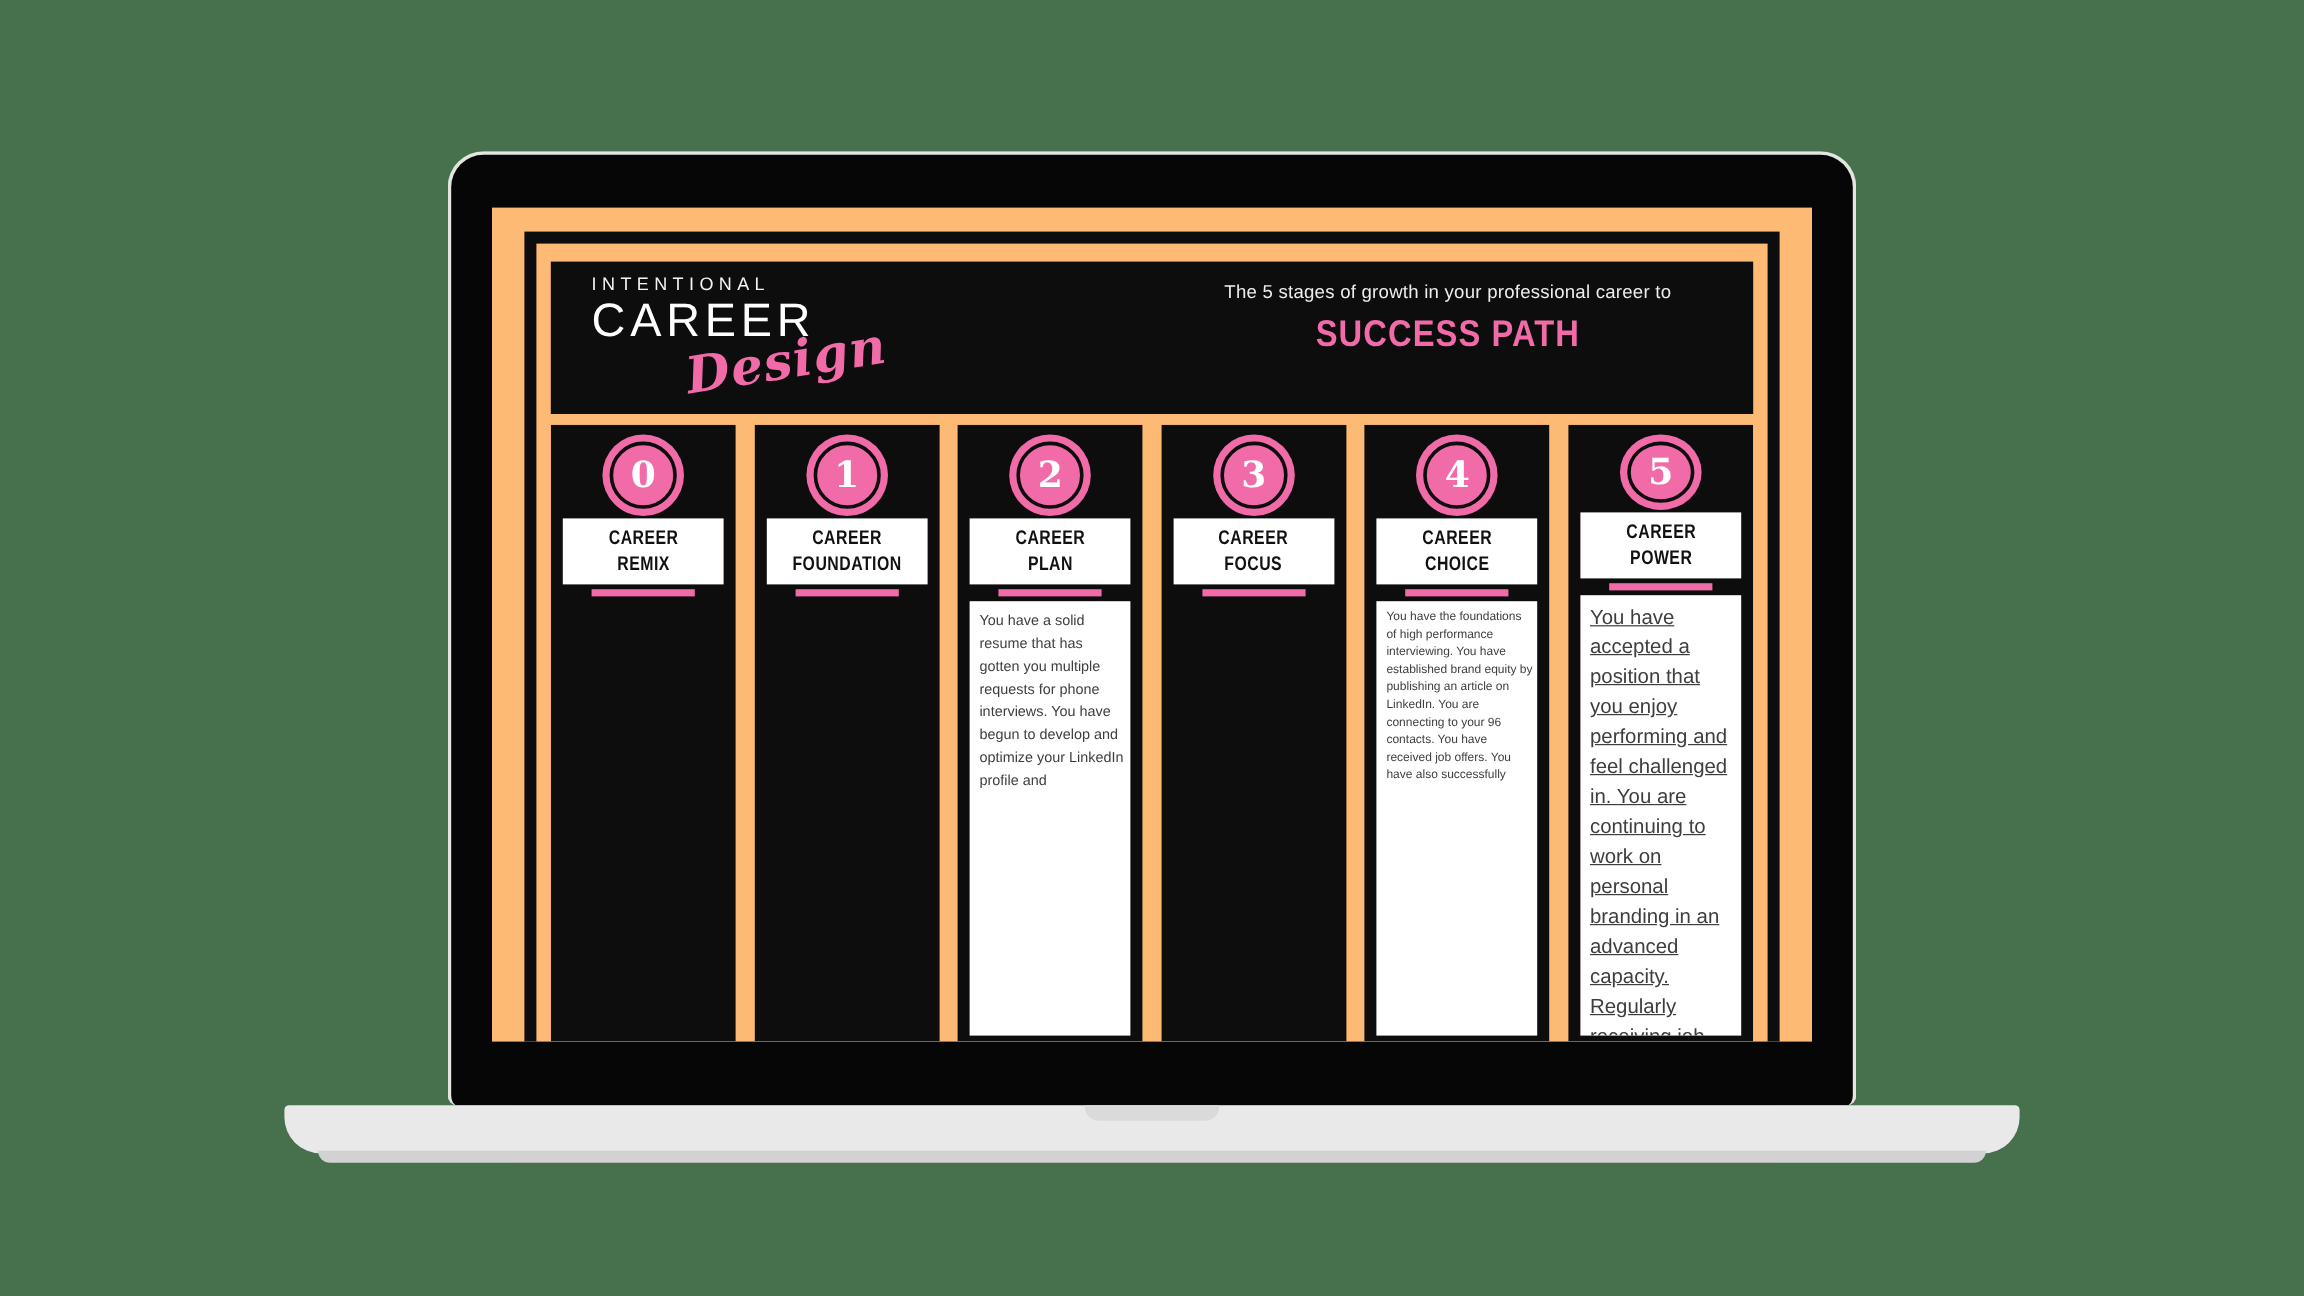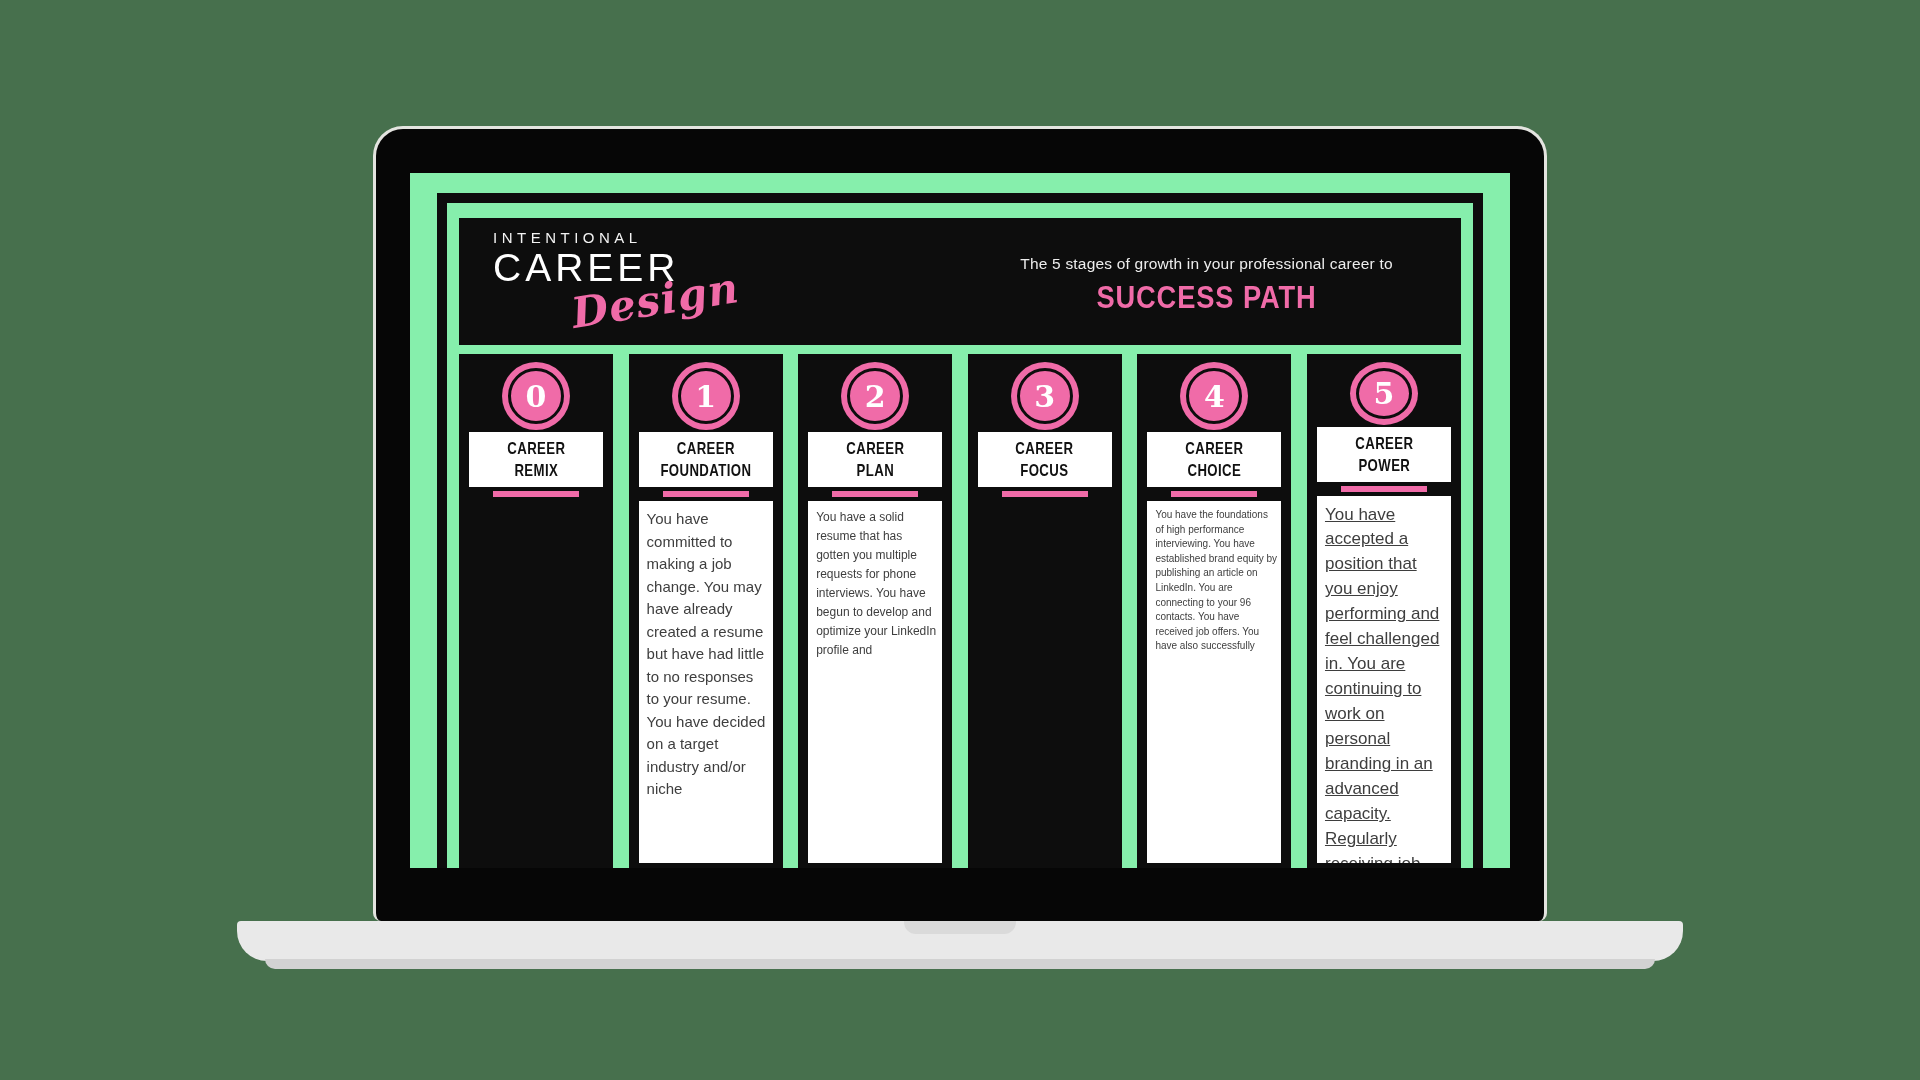--- a/index.html
+++ b/index.html
@@ -31,21 +31,21 @@
     width:112px; height:13px; background:#dadada; border-radius:0 0 12px 12px;
   }
   .laptop-base::after{
     content:""; position:absolute; left:28px; right:28px; bottom:-8px; height:10px;
     background:#d2d2d2; border-radius:0 0 16px 16px;
   }
 
   
   .page{
     position:absolute; left:34px; top:44px; width:1100px; height:695px;
-    background:#86efac; overflow:hidden;
+    background:#fdba74; overflow:hidden;
   }
   .outer-frame{
     position:absolute; left:27px; top:20px; width:1046px; height:780px;
     border:10px solid var(--ink);
   }
   .content{
     position:absolute; left:49px; top:45px; width:1002px; height:650px;
   }
 
   
@@ -56,21 +56,21 @@
   .logo{ position:absolute; left:34px; top:12px; line-height:1; }
   .logo-top{ font-size:15px; letter-spacing:4.5px; color:#f3f3f3; font-weight:400; }
   .logo-main{ font-size:39px; letter-spacing:4px; color:#ffffff; font-weight:400; margin-top:3px; }
   .logo-script{
     position:absolute; left:78px; top:50px;
     font-family:"DejaVu Serif", serif; font-style:italic; font-weight:700;
     font-size:42px; color:var(--pink); transform:rotate(-9deg);
     letter-spacing:1px;
   }
   .header-right{
-    position:absolute; left:505px; top:13px; width:485px; text-align:center;margin-top:20px;
+    position:absolute; left:505px; top:13px; width:485px; text-align:center;
   }
   .intro-line{ font-size:15.5px; color:#ededed; line-height:1.65; letter-spacing:.2px; }
   .success-title{
     margin-top:3px; font-size:31px; font-weight:700; color:var(--pink);
     letter-spacing:1px; transform:scaleX(.88); transform-origin:center;
   }
 
   
   .columns{
     margin-top:9px; width:1002px; height:514px;
@@ -142,21 +142,20 @@
         </div>
 
         <div class="panel">
           <div class="num-circle">
               <span>1</span>
             </div>
           <div class="title-box">
             <div class="title-text"><span>CAREER</span><br><span>FOUNDATION</span></div>
           </div>
           <div class="pink-bar"></div>
-          <div class="desc s1">You have committed to making a job change. You may have already created a resume but have had little to no responses to your resume. You have decided on a target industry and/or niche</div>
         </div>
 
         <div class="panel">
           <div class="num-circle">
               <span>2</span>
             </div>
           <div class="title-box">
             <div class="title-text"><span>CAREER</span><br><span>PLAN</span></div>
           </div>
           <div class="pink-bar"></div>

